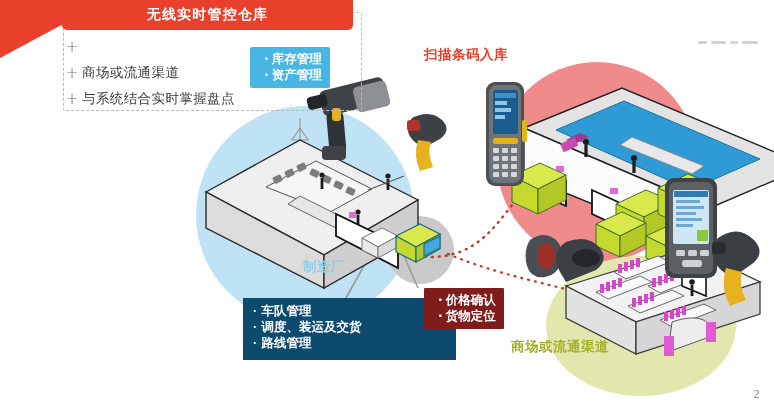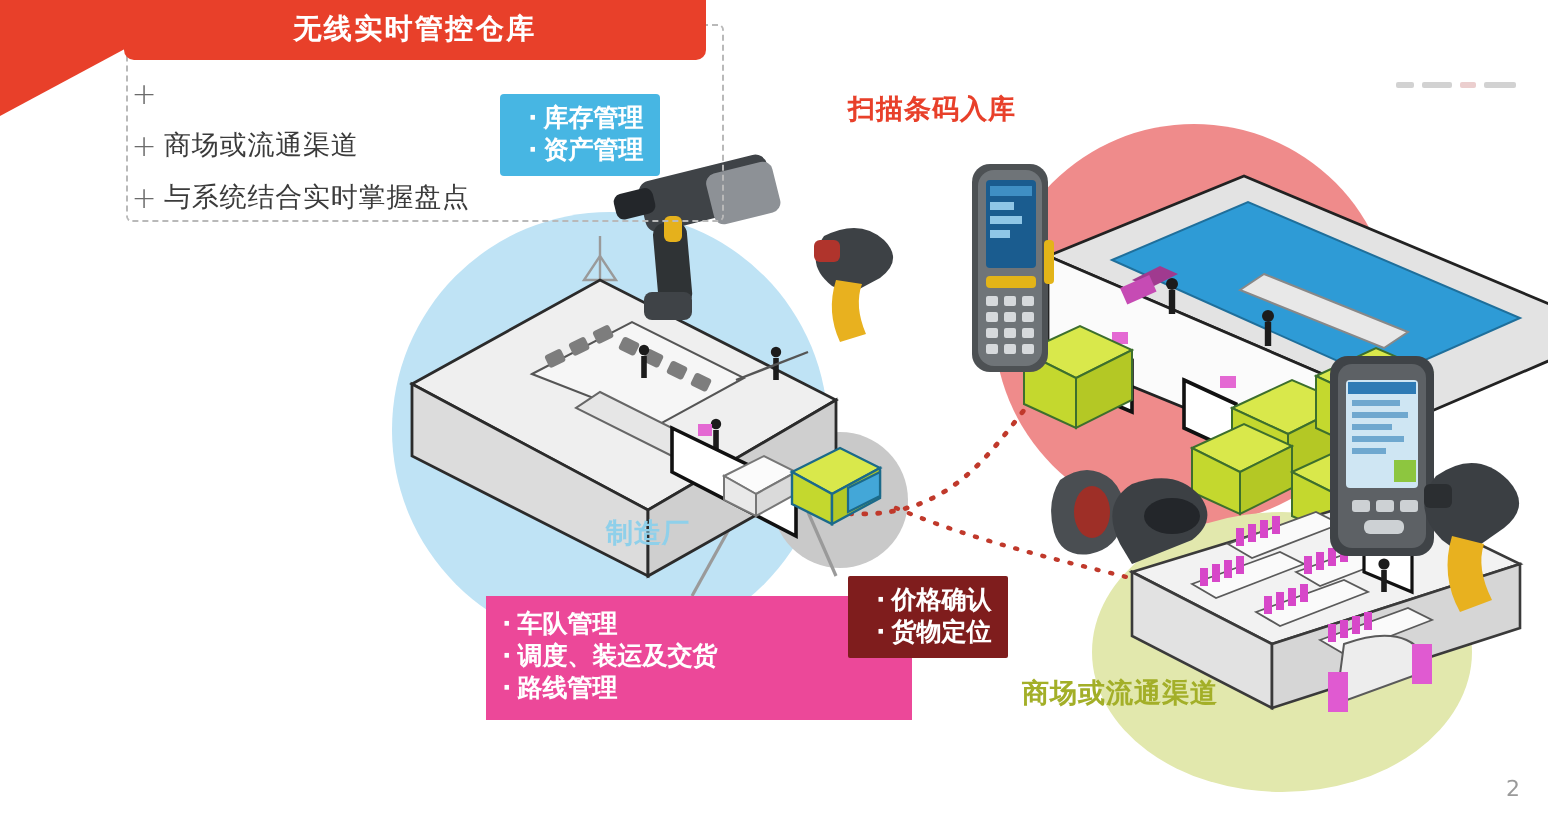--- a/index.html
+++ b/index.html
@@ -51,21 +51,21 @@
   .circ-olive{left:546px;top:256px;width:190px;height:140px;background:#e2e8ad;}
   .circ-gray{left:386px;top:216px;width:68px;height:68px;background:#c9c9c9;}
 
   
   .callout{position:absolute;padding:4px 8px 5px 14px;}
   .callout-line{
     color:#fff;font-size:12.5px;font-weight:bold;line-height:16px;white-space:nowrap;
   }
   .callout-line::before{content:"·";margin-right:3px;}
   .cb-blue{left:250px;top:47px;background:#47b6e3;border-radius:2px;}
-  .cb-gray{left:243px;top:298px;width:195px;background:#ec4899;padding:6px 10px 8px 8px;}
+  .cb-gray{left:243px;top:298px;width:195px;background:#0c4a6e;padding:6px 10px 8px 8px;font-family:Liberation Mono, monospace;}
   .cb-olive{left:424px;top:288px;background:#7f1d1d;border-radius:1px;}
 
   
   .loc{position:absolute;font-size:13.5px;font-weight:bold;letter-spacing:.5px;white-space:nowrap;}
   .loc-factory{left:303px;top:258px;color:#8fd0ea;}
   .loc-dc{left:424px;top:46px;color:#e8402a;}
   .loc-retail{left:476px;top:338px;color:#a3af28;margin-left:35px;}
 
   
   .page-num{position:absolute;right:14px;bottom:8px;color:#9a9a9a;font-size:11px;}

